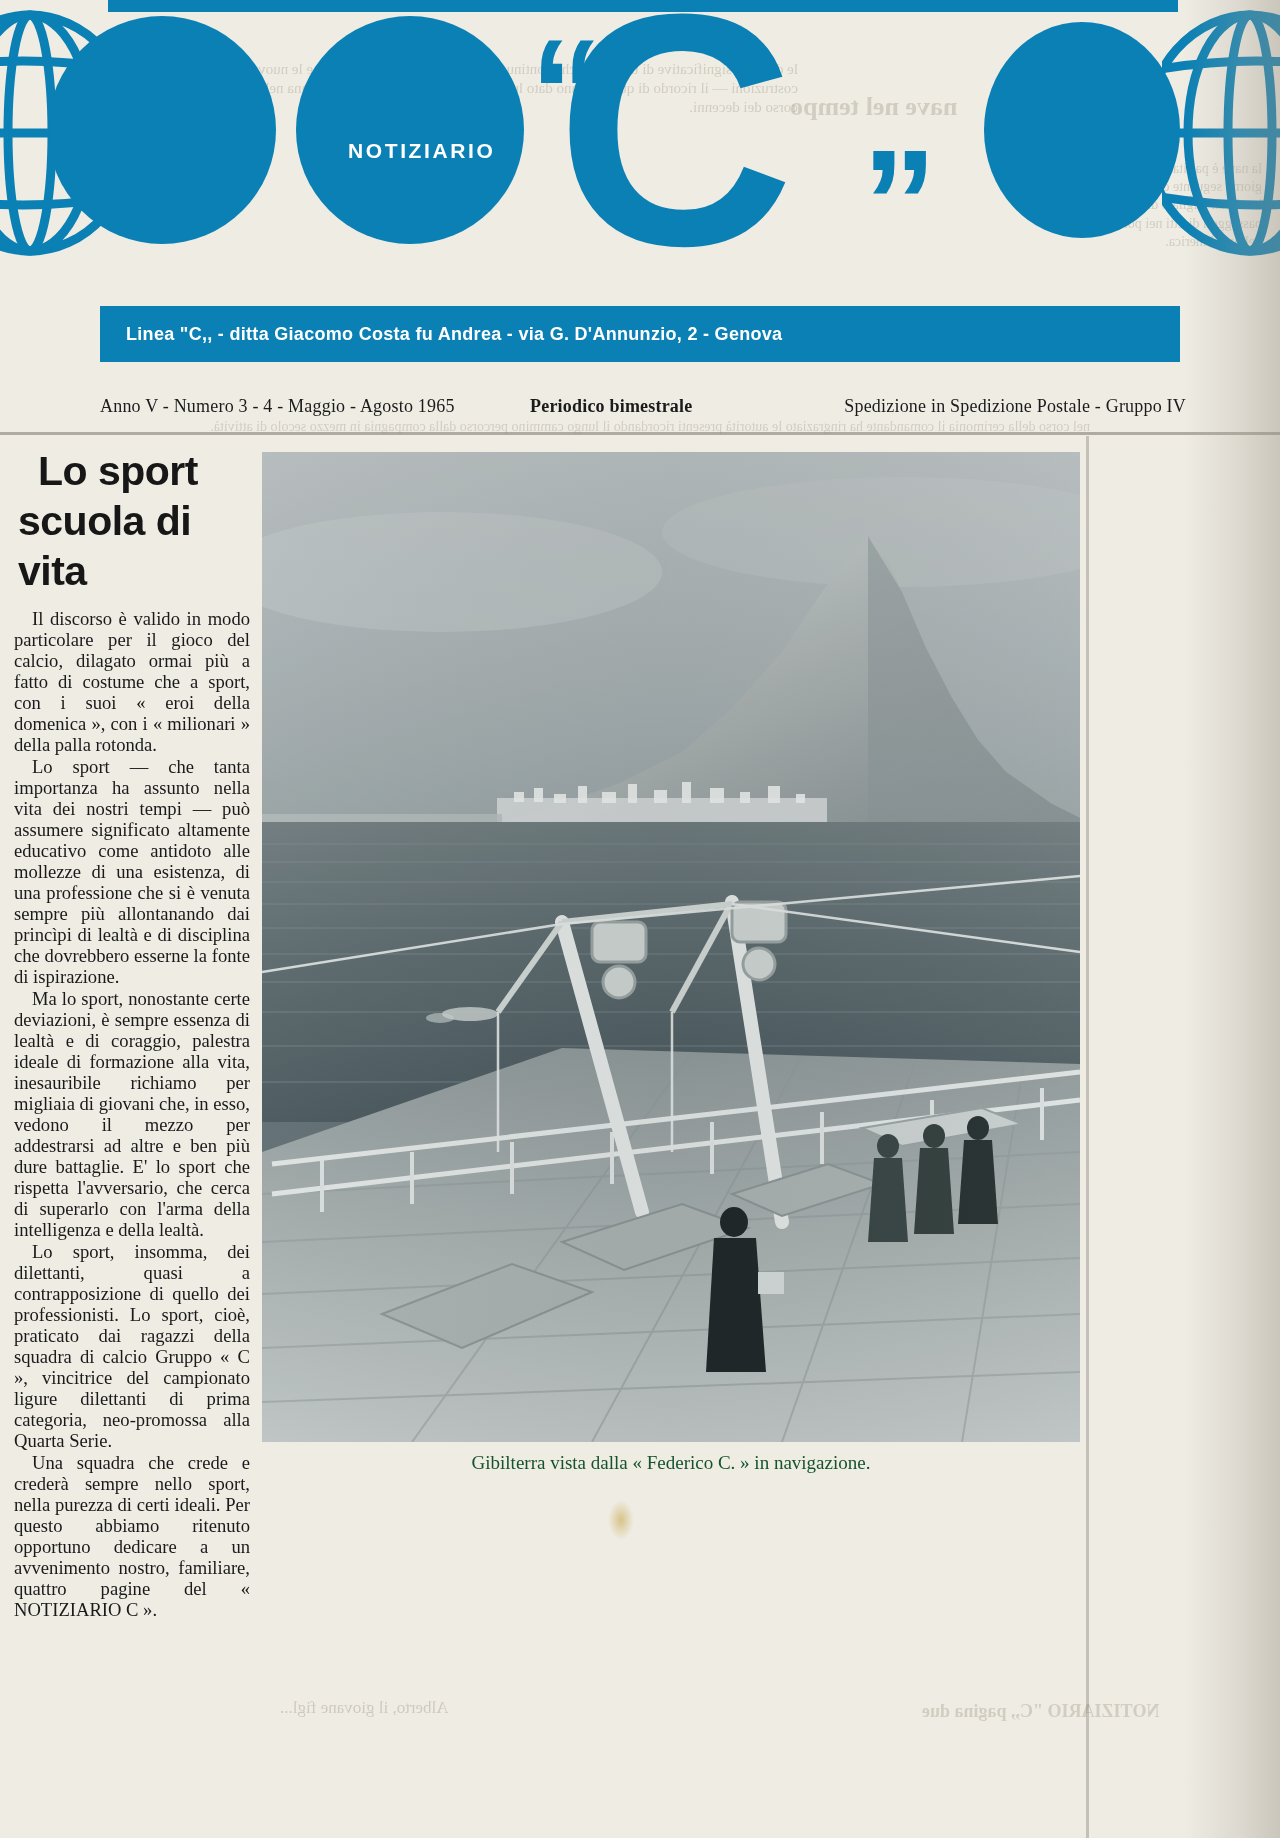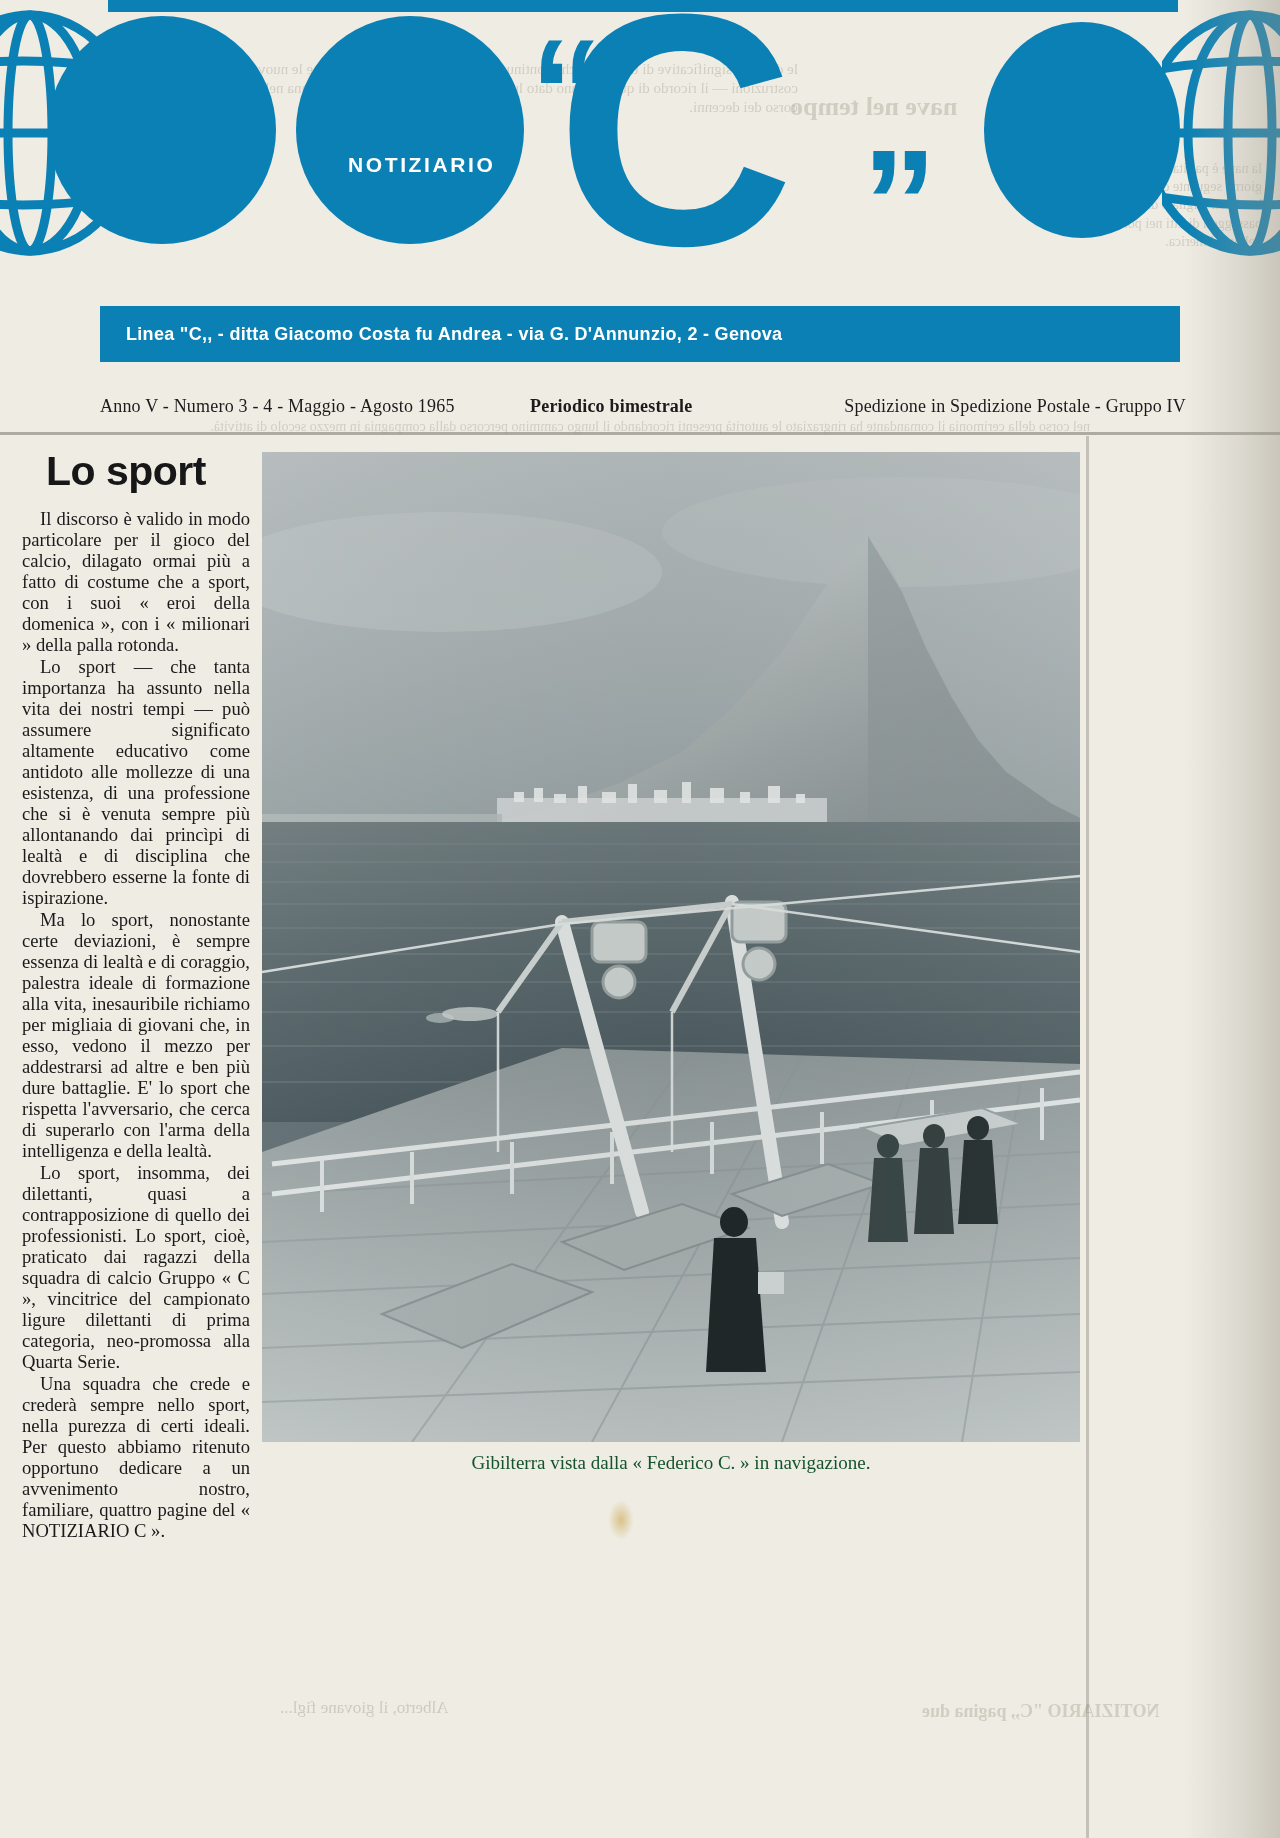--- a/index.html
+++ b/index.html
@@ -39,21 +39,21 @@
   .globe.right { right:0; }
   .globe svg { display:block; }
 
   .bigO {
     position:absolute; border-radius:50%; background:#0a80b4;
   }
   .bigO.o1 { left:48px;  top:16px; width:228px; height:228px; }
   .bigO.o2 { left:296px; top:16px; width:228px; height:228px; }
 
   .notiziario-label {
-    position:absolute; left:348px; top:153px;
+    position:absolute; left:348px; top:139px;
     color:#ffffff;
     font-family:"Liberation Sans", sans-serif;
     font-weight:bold; font-size:21px; letter-spacing:2.6px;
   }
 
   
   .bigC {
     position:absolute; left:556px; top:14px; width:420px; height:232px;
     color:#0a80b4;
     font-family:"Liberation Sans", sans-serif;
@@ -100,21 +100,21 @@
   .il.c { right:94px; }
 
   .hrule {
     position:absolute; left:0; top:432px; width:1280px; height:3px;
     background:#8d887c; opacity:.65;
   }
 
   
   .col {
     position:absolute; left:0px; top:446px; width:250px;
-    padding-left:22px;
+    padding-left:14px;
   }
   .headline {
     font-family:"Liberation Sans", sans-serif;
     font-weight:bold;
     color:#171717;
     font-size:41px;
     line-height:1.22;
     letter-spacing:-0.5px;
     margin:0 0 4px 0;
   }
@@ -244,20 +244,21 @@
   <div class="il a">Anno V - Numero 3 - 4 - Maggio - Agosto 1965</div>
   <div class="il b">Periodico bimestrale</div>
   <div class="il c">Spedizione in Spedizione Postale - Gruppo IV</div>
 </div>
 
 <div class="hrule"></div>
 
 <div class="col">
   <h1 class="headline">
     <span class="l1">Lo sport</span>
+    <span class="l2">scuola di vita</span>
   </h1>
 
   <div class="body-text">
     <p>Il discorso è valido in modo particolare per il gioco del calcio, dilagato ormai più a fatto di costume che a sport, con i suoi « eroi della domenica », con i « milionari » della palla rotonda.</p>
     <p>Lo sport — che tanta importanza ha assunto nella vita dei nostri tempi — può assumere significato altamente educativo come antidoto alle mollezze di una esistenza, di una professione che si è venuta sempre più allontanando dai princìpi di lealtà e di disciplina che dovrebbero esserne la fonte di ispirazione.</p>
     <p>Ma lo sport, nonostante certe deviazioni, è sempre essenza di lealtà e di coraggio, palestra ideale di formazione alla vita, inesauribile richiamo per migliaia di giovani che, in esso, vedono il mezzo per addestrarsi ad altre e ben più dure battaglie. E' lo sport che rispetta l'avversario, che cerca di superarlo con l'arma della intelligenza e della lealtà.</p>
     <p>Lo sport, insomma, dei dilettanti, quasi a contrapposizione di quello dei professionisti. Lo sport, cioè, praticato dai ragazzi della squadra di calcio Gruppo « C », vincitrice del campionato ligure dilettanti di prima categoria, neo-promossa alla Quarta Serie.</p>
     <p>Una squadra che crede e crederà sempre nello sport, nella purezza di certi ideali. Per questo abbiamo ritenuto opportuno dedicare a un avvenimento nostro, familiare, quattro pagine del « NOTIZIARIO C ».</p>
   </div>
 </div>

